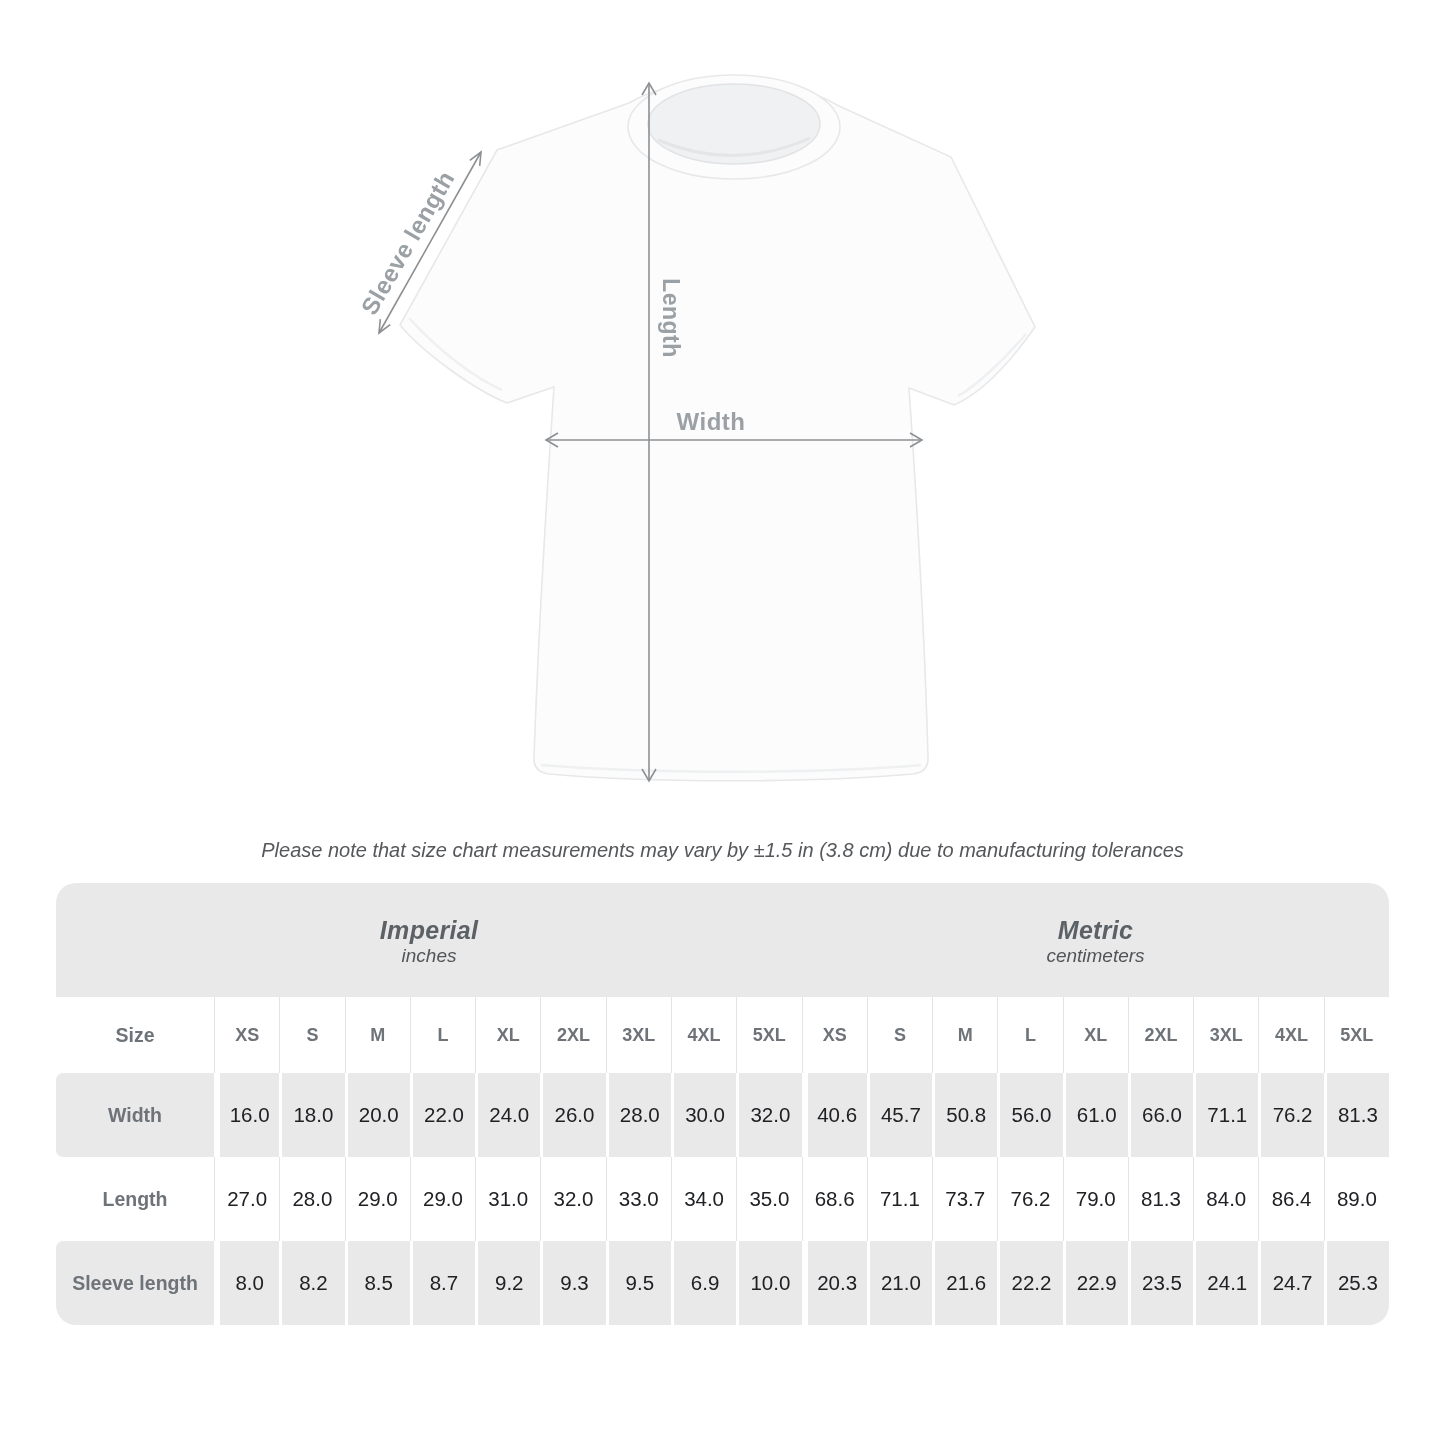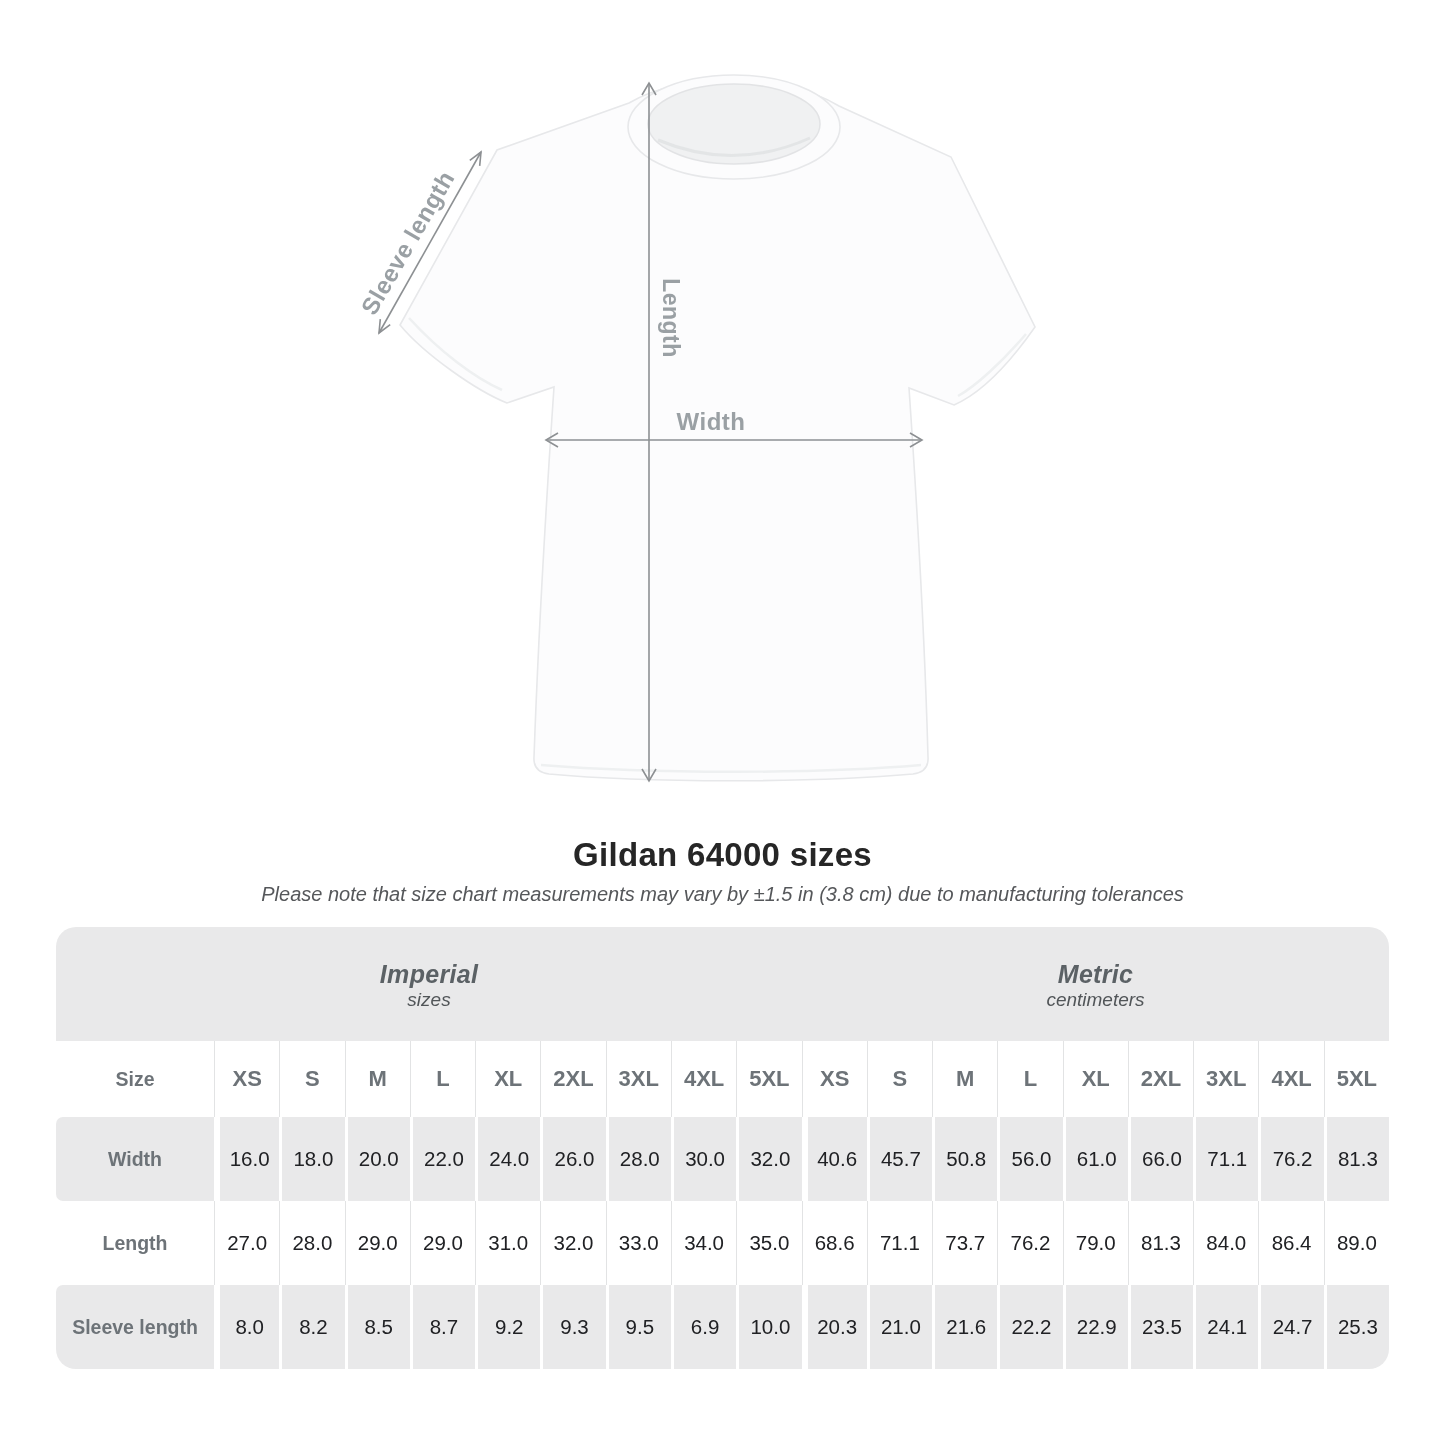--- a/index.html
+++ b/index.html
@@ -61,21 +61,21 @@
 
   .r-gray .cell { background: var(--row-stripe, #e9e9ea); }
   .r-gray .cell + .cell { border-left: 3px solid #fff; }
   .r-gray .cell:nth-child(2), .r-gray .cell:nth-child(11) { border-left-width: 6px; }
   .r-gray .cell.c-label { border-radius: 7px 0 0 7px; }
 
   .row.last .cell.c-label { border-bottom-left-radius: 20px; }
   .row.last .cell:last-child { border-bottom-right-radius: 20px; }
 
   .c-label { font-size: 19.5px; font-weight: 700; color: var(--header-text, #6d7378); }
-  .c-size  { font-size: 22px;   font-weight: 700; color: var(--header-text, #6d7378); }
+  .c-size  { font-size: 18px;   font-weight: 700; color: var(--header-text, #6d7378); }
   .c-val   { font-size: 20.5px; color: var(--value-text, #202124); }
 </style>
 </head>
 <body>
 
 <div class="page">
 
   <div class="figure">
     <svg width="1445" height="830" viewBox="0 0 1445 830">
 
@@ -117,28 +117,27 @@
         <path d="M 390.2 324.7 L 379 333 L 380.3 319.1"></path>
         <path d="M 469.8 160.3 L 481 152 L 479.7 165.9"></path>
       </g>
     </svg>
 
     <div class="mlabel sleeve">Sleeve length</div>
     <div class="mlabel length">Length</div>
     <div class="mlabel width">Width</div>
   </div>
 
-  <h1 class="title">Gildan 64000 sizes</h1>
   <p class="subtitle">Please note that size chart measurements may vary by ±1.5 in (3.8 cm) due to manufacturing tolerances</p>
 
   <div class="size-table">
     <div class="band">
       <div class="band-cell imperial">
         <div class="band-name">Imperial</div>
-        <div class="band-unit">sizes</div>
+        <div class="band-unit">inches</div>
       </div>
       <div class="band-cell metric">
         <div class="band-name">Metric</div>
         <div class="band-unit">centimeters</div>
       </div>
     </div>
     <div id="grid-rows">
         <div class="row r-head r-white">
           <div class="cell c-label">Size</div>
           <div class="cell c-size">XS</div>

